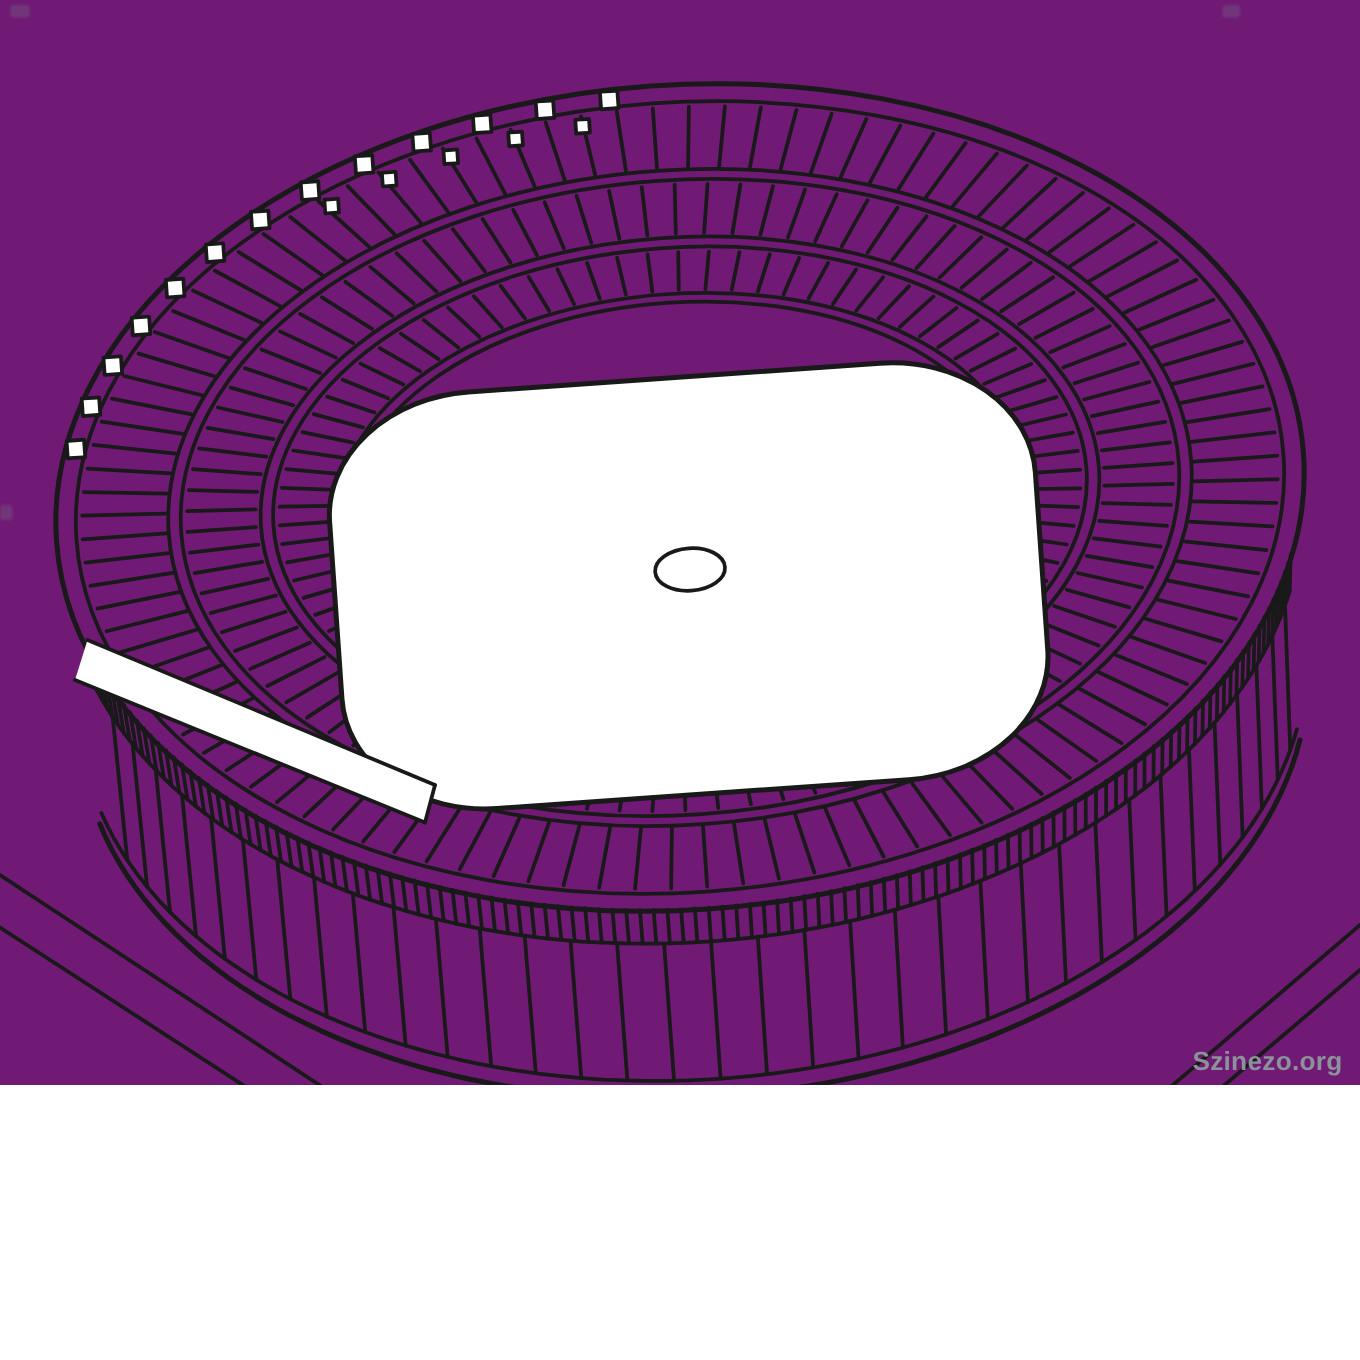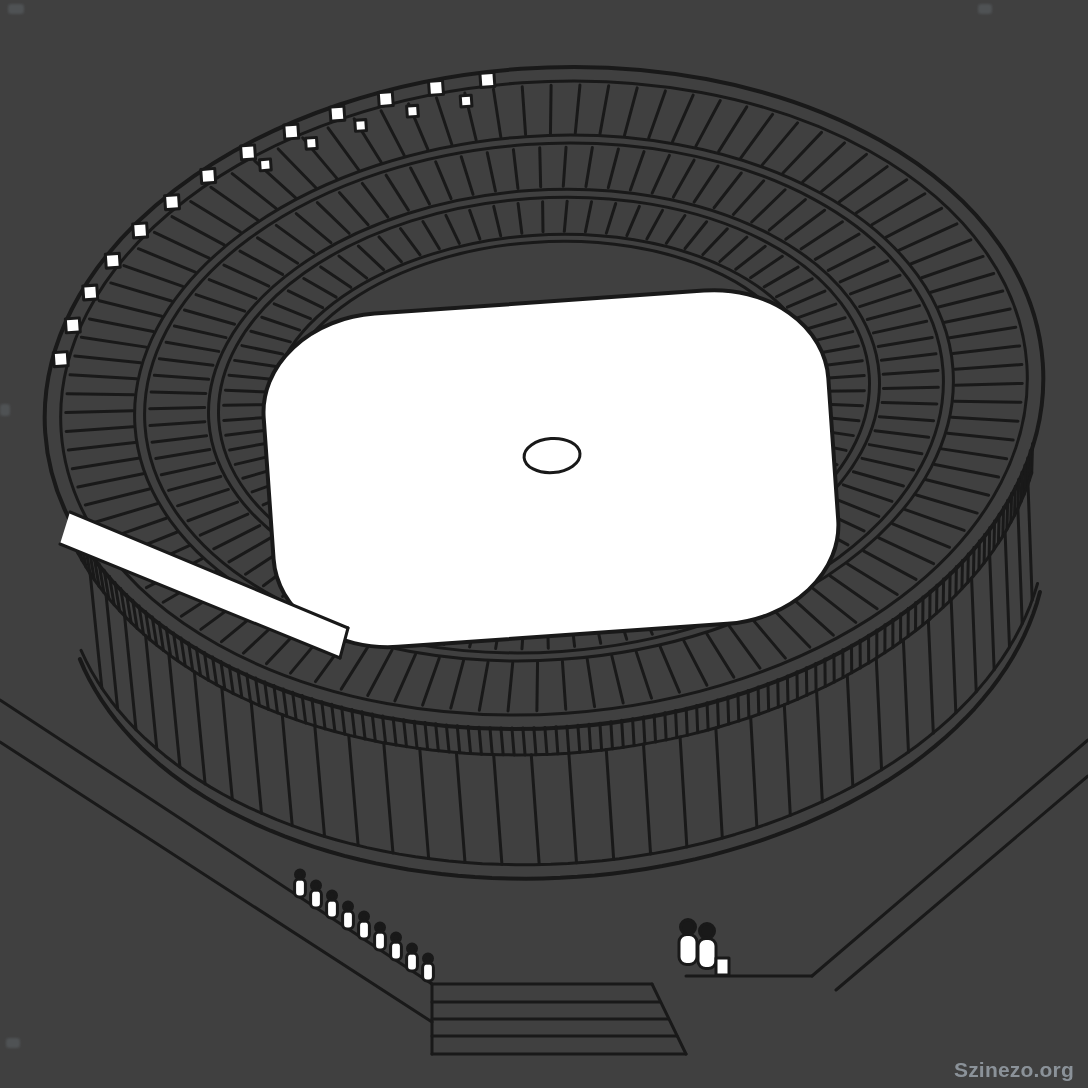--- a/index.html
+++ b/index.html
@@ -1,18 +1,18 @@
 <!DOCTYPE html>
 <html><head>
 <meta charset="utf-8">
 <title>Coloring Page</title>
 <style>
   html,body{margin:0;padding:0}
   body{width:1088px;height:1088px;background:#ffffff;font-family:"Liberation Sans",sans-serif}
-  .stage{position:relative;width:1088px;height:1088px;overflow:hidden;background:#404040}
+  .stage{position:relative;width:1088px;height:868px;overflow:hidden;background:#701a75}
   .stage svg{position:absolute;left:0;top:0}
   .watermark{position:absolute;right:14px;bottom:6px;font-size:21px;font-weight:700;letter-spacing:.2px}
   .faint{position:absolute;background:rgba(120,128,136,.28);border-radius:3px;filter:blur(1.2px)}
 </style>
 </head>
 <body>
 
 <div class="stage">
   <svg width="1088" height="1088" viewBox="0 0 1088 1088" xmlns="http://www.w3.org/2000/svg">
       <g transform="rotate(-4 544 398)" stroke="#191919" fill="none" stroke-width="3" stroke-linecap="round" stroke-linejoin="round">

